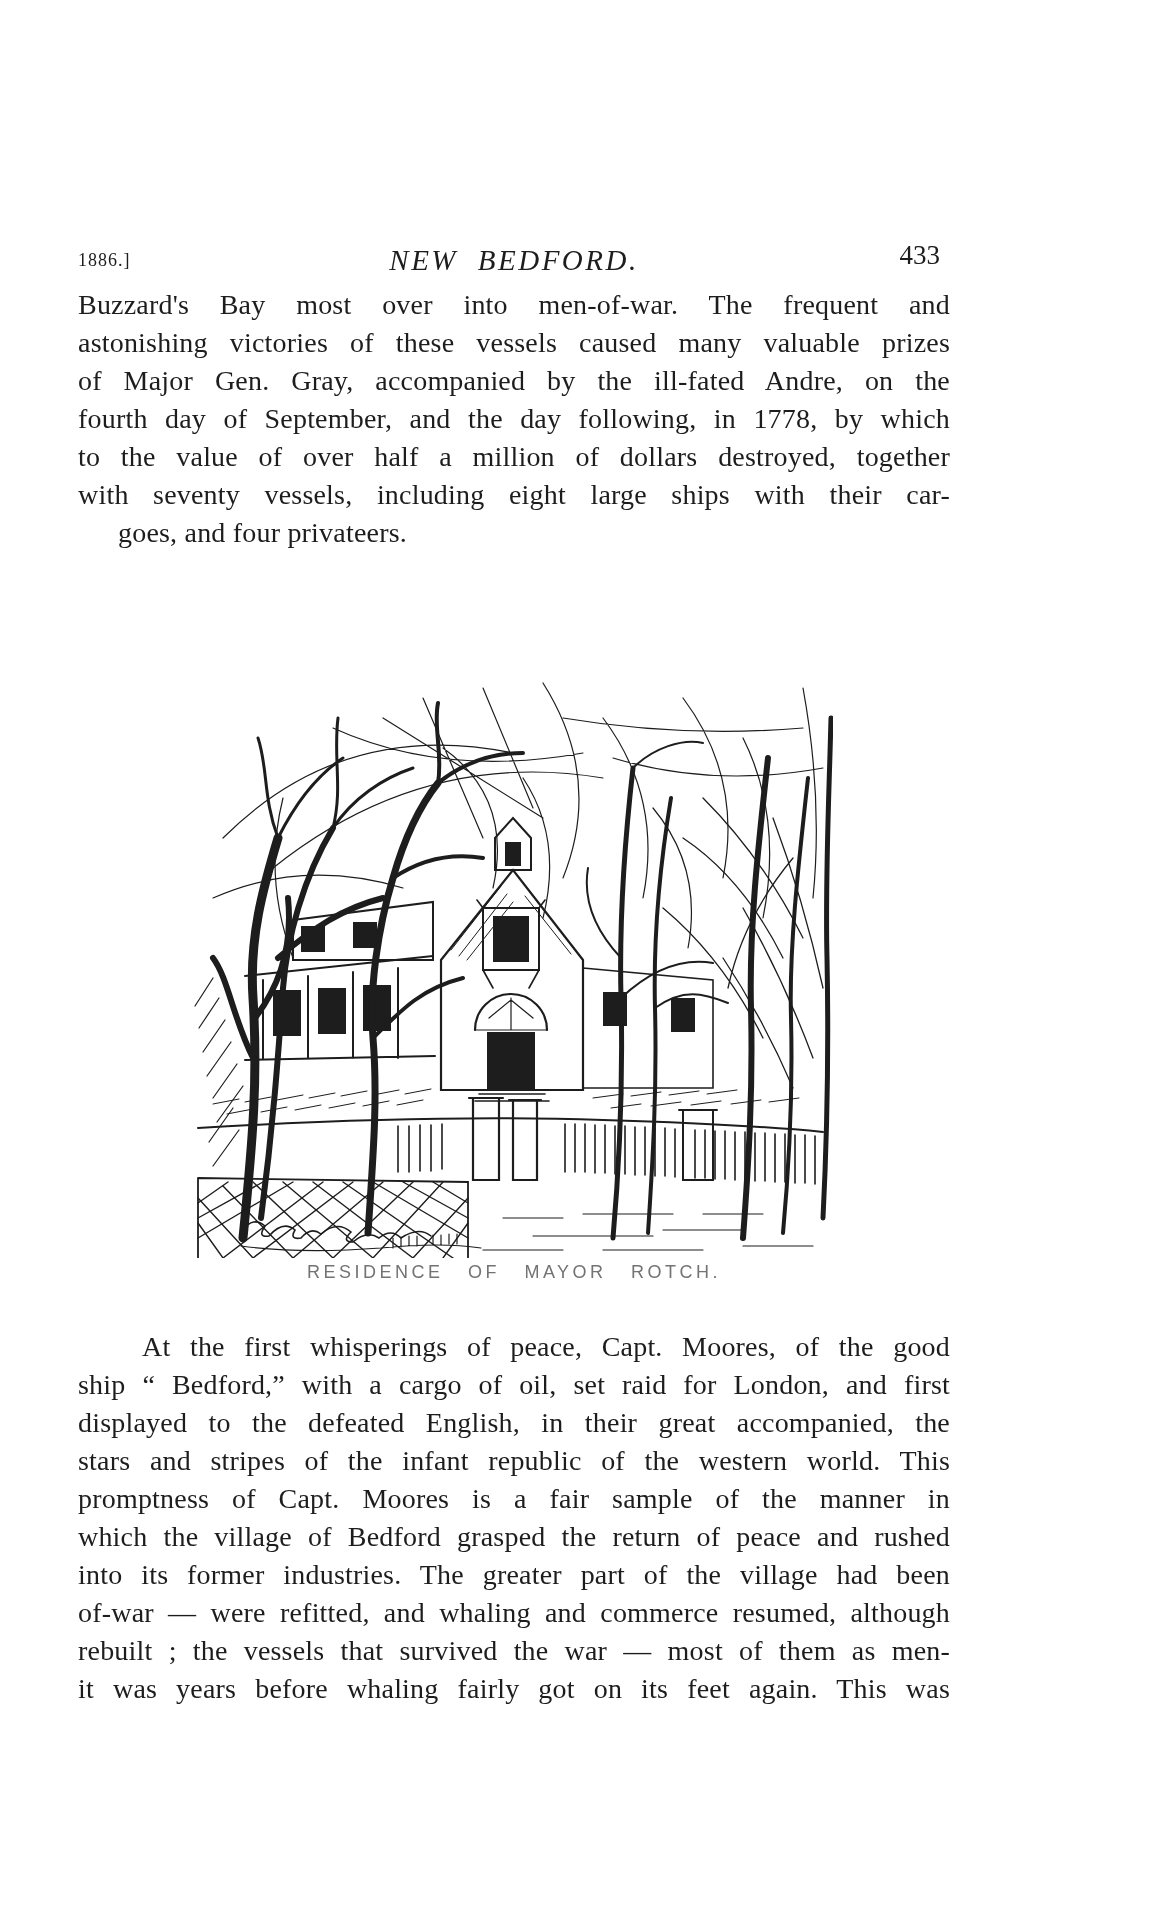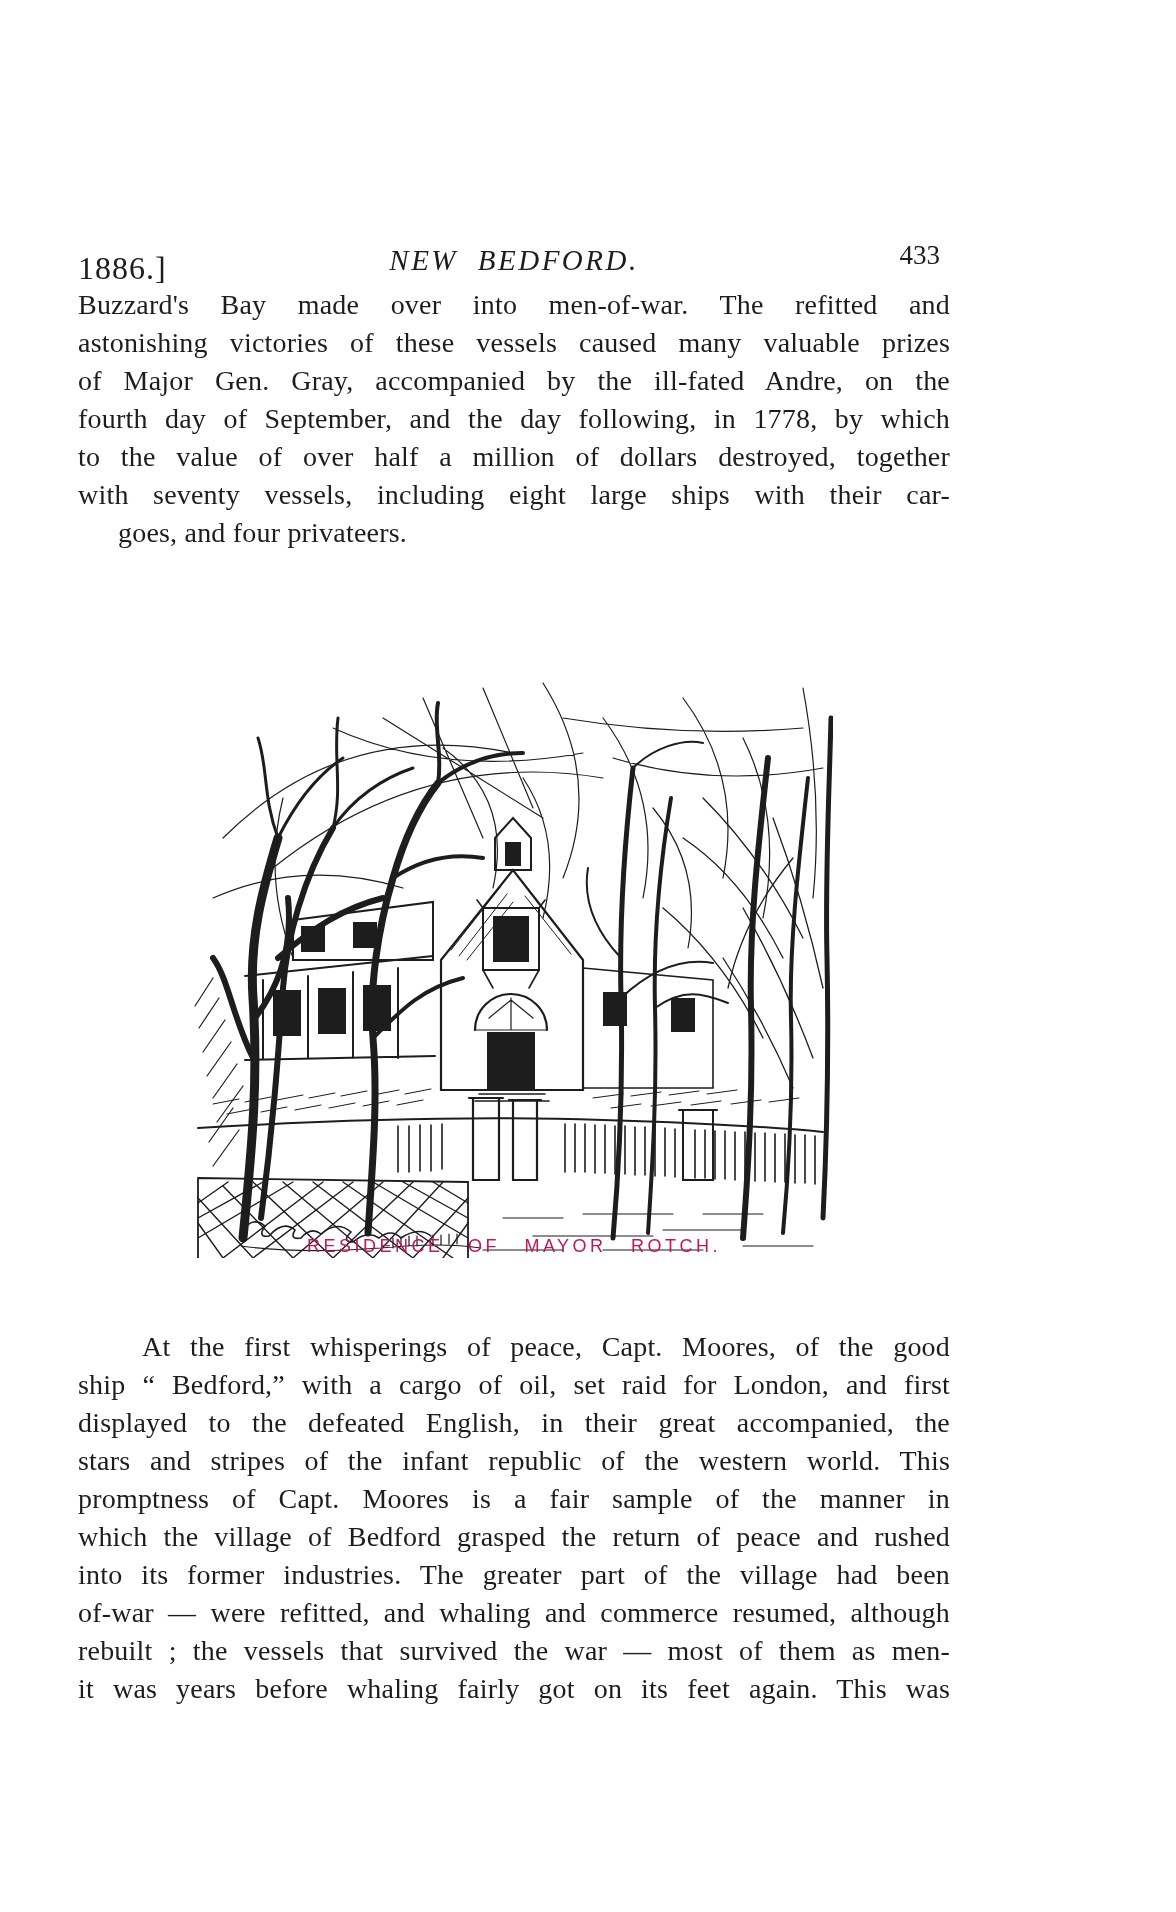--- a/index.html
+++ b/index.html
@@ -3,51 +3,51 @@
 <meta charset="utf-8">
 <style>
   html,body{margin:0;padding:0;}
   body{
     width:1176px;height:1912px;position:relative;
     background:#ffffff;color:#1d1d1d;
     font-family:"Liberation Serif", serif;
     overflow:hidden;
   }
   .header{position:absolute;left:78px;top:240px;width:872px;height:40px;}
-  .h-left{position:absolute;left:0;top:10px;font-size:32px;letter-spacing:1px;}
+  .h-left{position:absolute;left:0;top:10px;font-size:18px;letter-spacing:1px;}
   .h-center{display:block;text-align:center;font-style:italic;font-size:29px;
             letter-spacing:2.5px;word-spacing:10px;padding-top:4px;}
   .h-right{position:absolute;right:10px;top:0;font-size:27px;}
   .para{position:absolute;left:78px;width:872px;margin:0;
         font-size:28px;line-height:38px;letter-spacing:0.2px;}
   #para1{top:286px;}
   #para2{top:1328px;}
   .line{display:block;text-align:justify;text-align-last:justify;
         white-space:normal;}
   .line.last-left{text-align-last:left;margin-left:40px;}
   .line.indent{text-indent:64px;}
   figure{margin:0;padding:0;}
   .figure-wrap{position:absolute;left:183px;top:658px;width:650px;height:600px;}
   .figure-wrap svg{display:block;width:650px;height:600px;}
-  .caption{position:absolute;left:78px;top:1236px;width:872px;
+  .caption{position:absolute;left:78px;top:1262px;width:872px;
            text-align:center;font-family:"Liberation Sans", sans-serif;
-           font-size:18px;letter-spacing:3.5px;word-spacing:16px;color:#be185d;}
+           font-size:18px;letter-spacing:3.5px;word-spacing:16px;color:#737373;}
   .ink{stroke:#1d1d1d;fill:none;stroke-linecap:round;}
 </style>
 </head>
 <body>
 
 <div class="header">
   <span class="h-left">1886.]</span>
   <span class="h-center">NEW BEDFORD.</span>
   <span class="h-right">433</span>
 </div>
 
 <p class="para" id="para1">
-  <span class="line">Buzzard's Bay made over into men-of-war.  The refitted and</span>
+  <span class="line">Buzzard's Bay most over into men-of-war.  The frequent and</span>
   <span class="line">astonishing victories of these vessels caused many valuable prizes</span>
   <span class="line">of Major Gen. Gray, accompanied by the ill-fated Andre, on the</span>
   <span class="line">fourth day of September, and the day following, in 1778, by which</span>
   <span class="line">to the value of over half a million of dollars destroyed, together</span>
   <span class="line">with seventy vessels, including eight large ships with their car-</span>
   <span class="line last-left">goes, and four privateers.</span>
 </p>
 
 <figure class="figure-wrap">
   <svg viewBox="0 0 650 600" aria-hidden="true">

